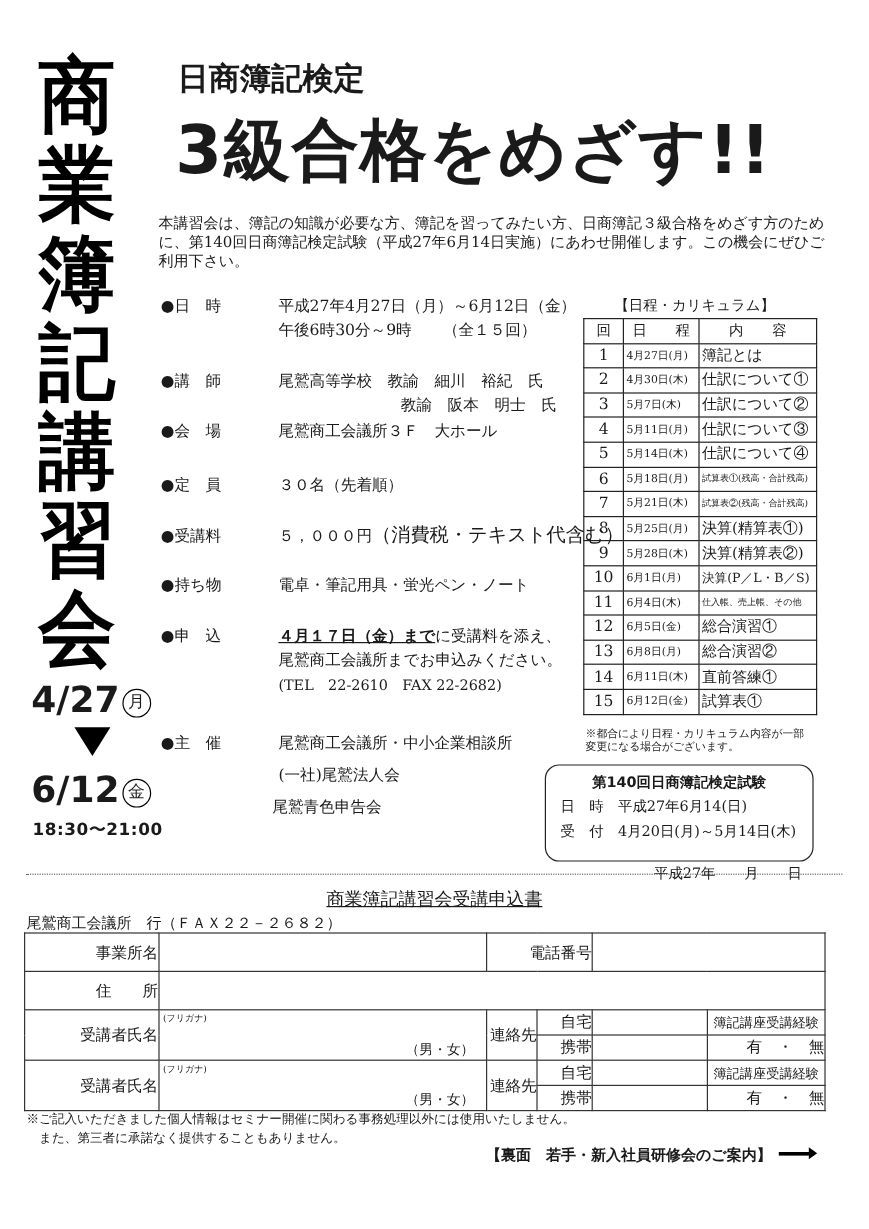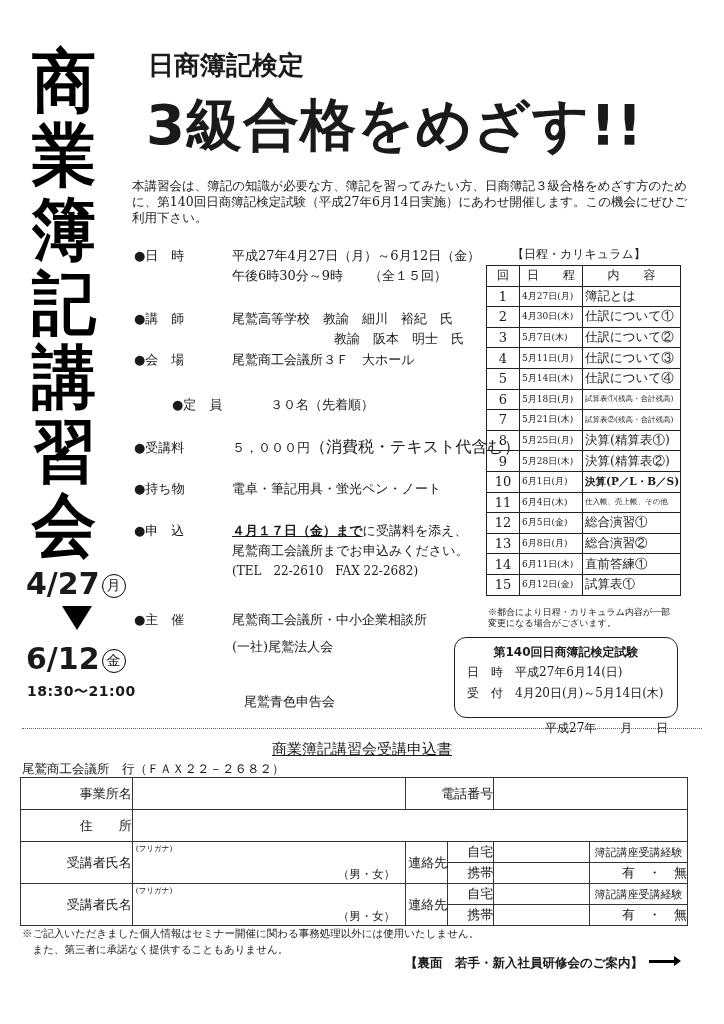--- a/index.html
+++ b/index.html
@@ -30,21 +30,21 @@
 
   
   .sched-title { left: 512px; top: 246px; font-size: 12px; }
   table.sched { position:absolute; left: 486px; top: 265px; border-collapse: collapse; }
   table.sched td, table.sched th { border: 1.2px solid #222; height: 20.6px; font-weight: normal; }
   table.sched th { font-family: "DejaVu Sans", sans-serif; font-size: 12px; }
   .c-no { width: 33px; text-align:center; font-size:13px; }
   .c-date { width: 63px; font-size: 9px; padding-left:2px; white-space:nowrap; }
   .c-content { width: 98px; font-size: 12.5px; padding-left:2px; white-space:nowrap; overflow:hidden; }
   .c-content.tiny { font-size: 7.5px; }
-  .c-content.mid { font-size: 10.5px; font-weight: bold; }
+  .c-content.mid { font-size: 10.5px; }
   .sched-note { left: 488px; top: 607px; font-size: 9px; line-height: 11px; }
 
   .exam-box { left: 454px; top: 637px; width: 224px; height: 81px; border: 1.5px solid #222; border-radius: 12px; padding-top: 4px; }
   .exam-box .t { text-align:center; font-family:"DejaVu Sans", sans-serif; font-weight:bold; font-size:12px; line-height: 20px; }
   .exam-box .r { font-size: 12px; line-height: 21px; padding-left: 12px; white-space:nowrap; }
 
   .dotline { left: 22px; top: 728px; width: 680px; border-top: 1.5px dotted #666; }
 
   .form-title { left: 0; width: 724px; top: 740px; text-align:center; font-size: 15px; }
   .form-title span { text-decoration: underline; }
@@ -97,21 +97,21 @@
 
 <div class="abs info-row" style="top:309px;">
   <span class="info-label">●講　師</span><span class="info-val">尾鷲高等学校　教諭　細川　裕紀　氏</span>
 </div>
 <div class="abs info-row" style="top:329px; left:334px;">教諭　阪本　明士　氏</div>
 
 <div class="abs info-row" style="top:350px;">
   <span class="info-label">●会　場</span><span class="info-val">尾鷲商工会議所３Ｆ　大ホール</span>
 </div>
 
-<div class="abs info-row" style="top:395px;margin-left:38px;">
+<div class="abs info-row" style="top:395px;">
   <span class="info-label">●定　員</span><span class="info-val">３０名（先着順）</span>
 </div>
 
 <div class="abs info-row" style="top:437px;">
   <span class="info-label">●受講料</span><span class="info-val">５，０００円</span><span class="small">（消費税・テキスト代含む）</span>
 </div>
 
 <div class="abs info-row" style="top:479px;">
   <span class="info-label">●持ち物</span><span class="info-val">電卓・筆記用具・蛍光ペン・ノート</span>
 </div>
@@ -119,21 +119,21 @@
 <div class="abs info-row" style="top:521px;">
   <span class="info-label">●申　込</span><span class="ul">４月１７日（金）まで</span><span>に受講料を添え、</span>
 </div>
 <div class="abs info-row" style="top:541px; left:232px;">尾鷲商工会議所までお申込みください。</div>
 <div class="abs info-row" style="top:561px; left:232px; font-size:12px;">(TEL　22-2610　FAX 22-2682)</div>
 
 <div class="abs info-row" style="top:610px;">
   <span class="info-label">●主　催</span><span class="info-val">尾鷲商工会議所・中小企業相談所</span>
 </div>
 <div class="abs info-row" style="top:637px; left:232px;">(一社)尾鷲法人会</div>
-<div class="abs info-row" style="top:664px; left:244px;margin-top:28px;">尾鷲青色申告会</div>
+<div class="abs info-row" style="top:664px; left:227px;">尾鷲青色申告会</div>
 
 <div class="abs sched-title">【日程・カリキュラム】</div>
 <table class="sched">
   <thead>
     <tr>
       <th class="c-no">回</th>
       <th style="width:63px">日　　程</th>
       <th style="width:98px">内　　容</th>
     </tr>
   </thead>

